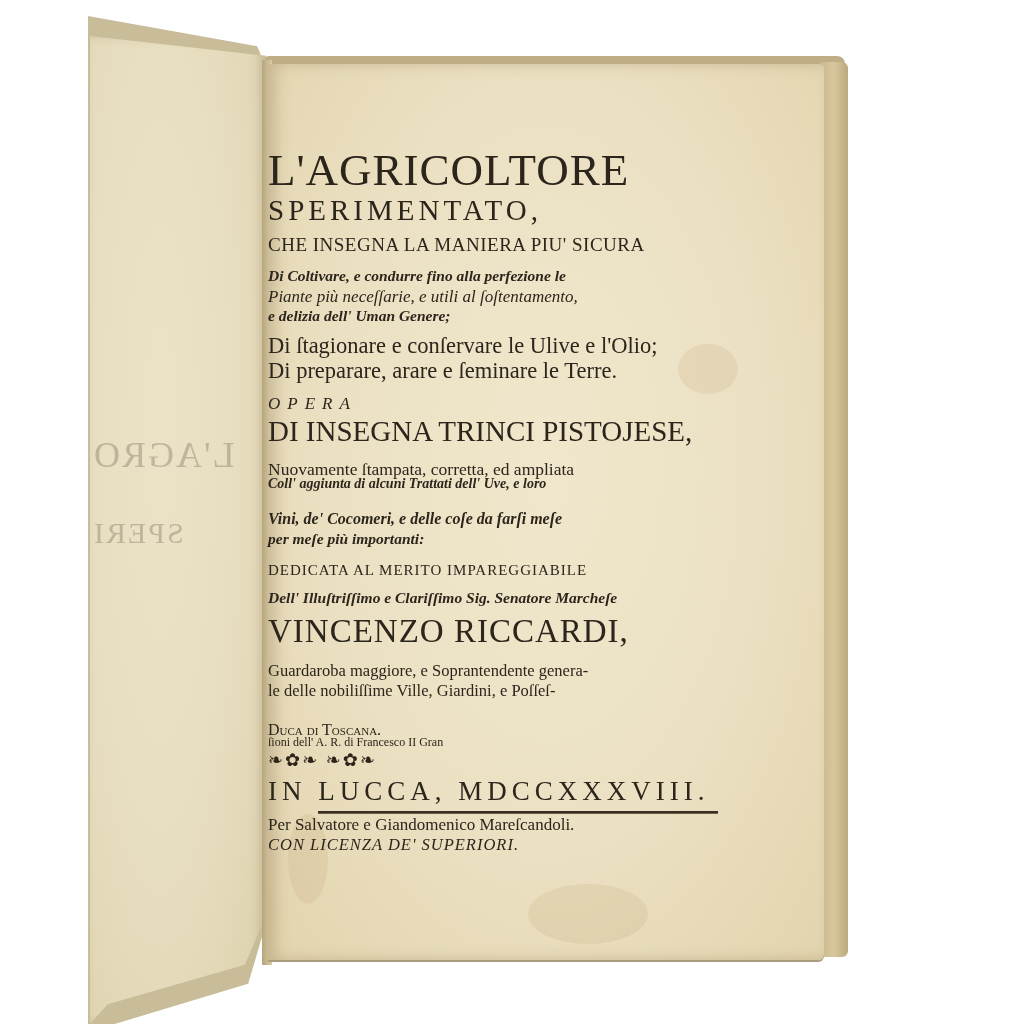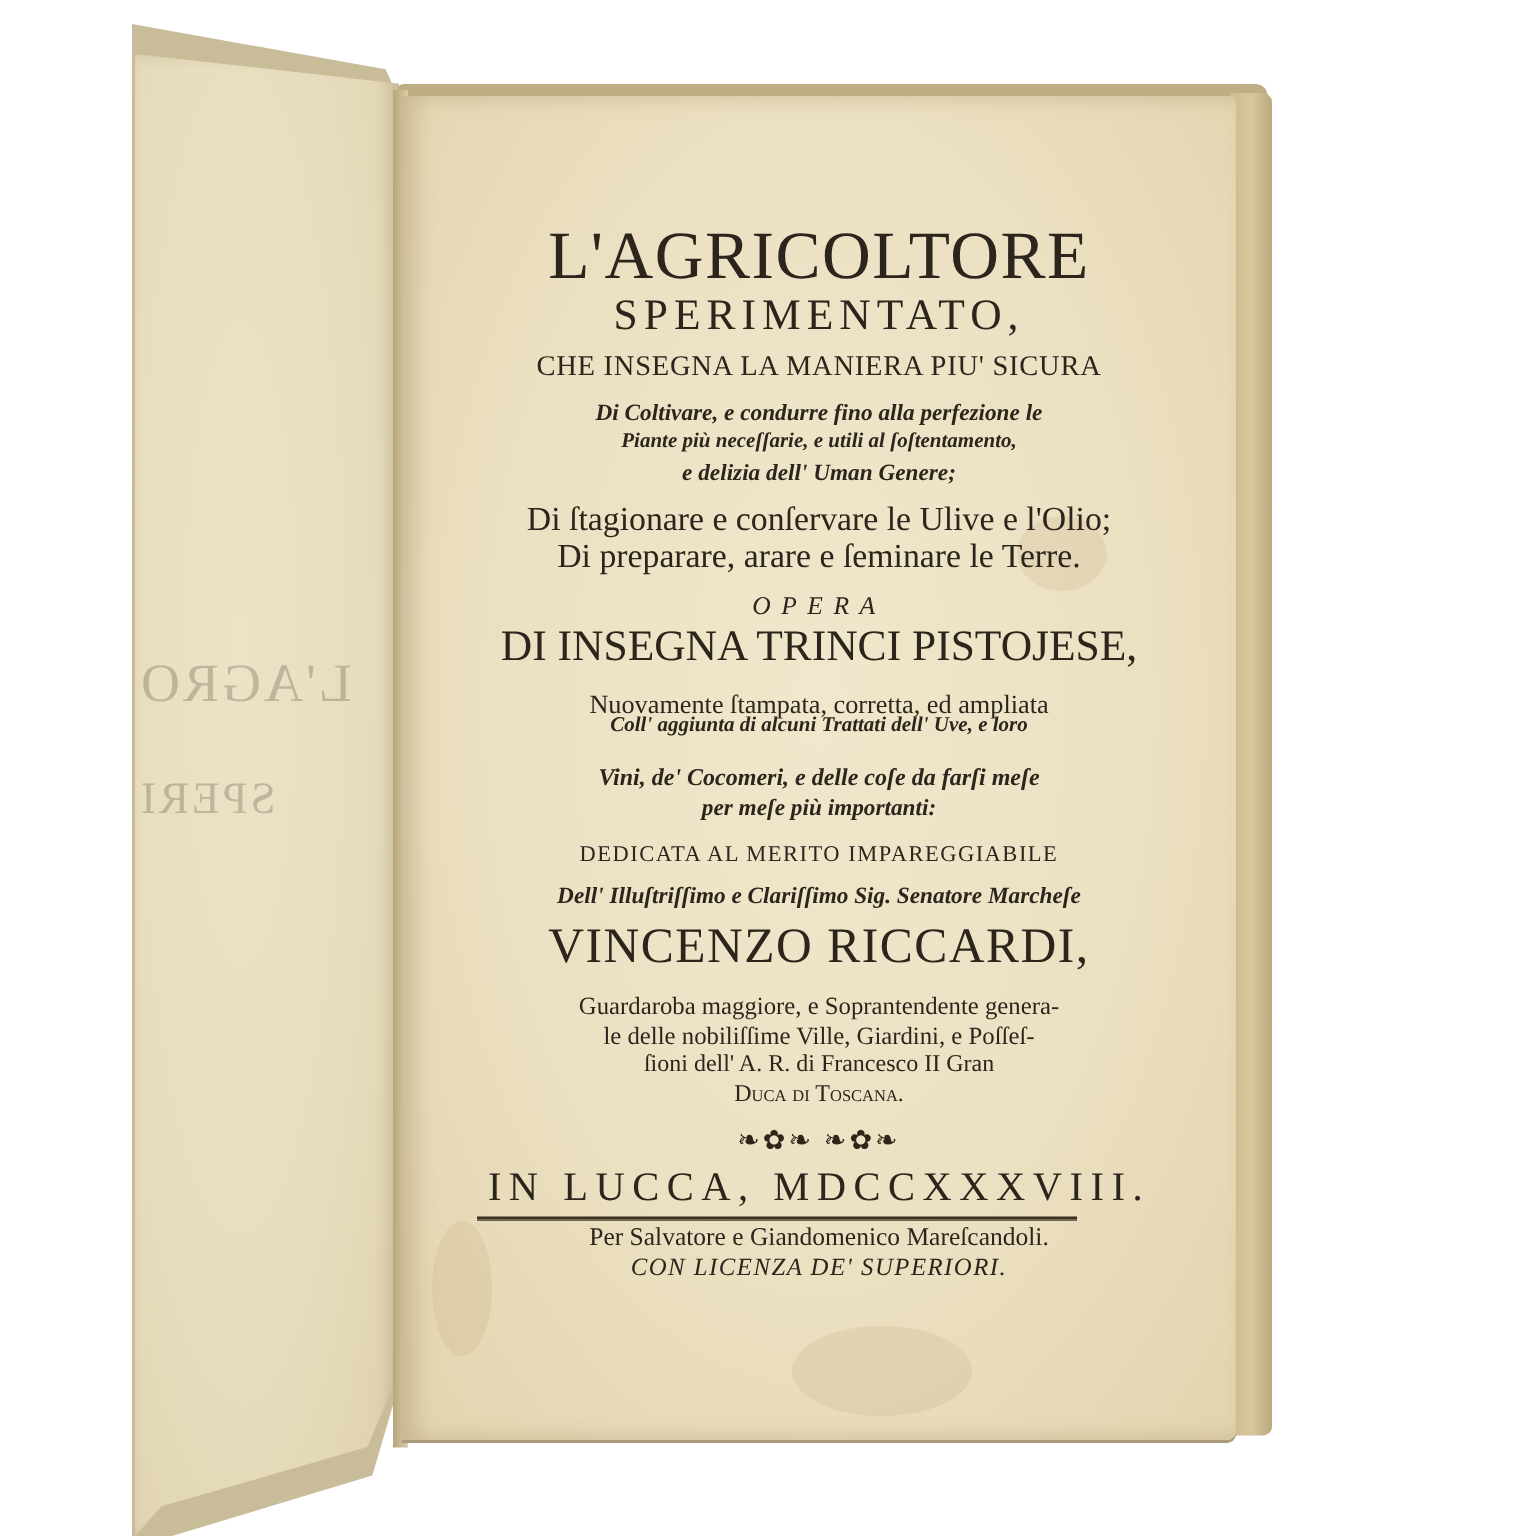--- a/index.html
+++ b/index.html
@@ -45,43 +45,43 @@
   .title-page {
     position:absolute; left:268px; top:64px; width:556px; height:896px;
     background: radial-gradient(ellipse at 50% 45%, #f0e7cc 0%, #ebe0c2 55%, #e2d4ae 100%);
     box-shadow: inset 8px 0 14px rgba(130,105,60,.28), 0 2px 0 #a99b7c;
     border-radius:0 4px 6px 0;
   }
   .tp-content {
     position:absolute; left:0; top:0; width:100%; text-align:center;
     color:#2c251c; font-family:"Liberation Serif", serif;
   }
-  .line { position:absolute; left:0; width:100%; text-align:center; white-space:nowrap; }
+  .line { position:absolute; left:0; width:100%; text-align:left; white-space:nowrap; }
   .it { font-style:italic; }
 
   .l-title { top:80px; font-size:45px; letter-spacing:1px; }
   .l-sub { top:130px; font-size:29px; letter-spacing:4px; }
   .l-che { top:170px; font-size:19px; letter-spacing:.5px; }
   .l-d1 { top:203px; font-size:15.5px; font-weight:bold; }
-  .l-d2 { top:223px; font-size:14px; font-weight:bold; }
+  .l-d2 { top:223px; font-size:17px; font-weight:normal; }
   .l-d3 { top:243px; font-size:15.5px; font-weight:bold; }
   .l-s1 { top:269px; font-size:22.5px; }
   .l-s2 { top:294px; font-size:22.5px; }
   .l-opera { top:330px; font-size:17px; letter-spacing:7px; }
   .l-author { top:351px; font-size:29px; }
   .l-nuov { top:395px; font-size:17.5px; }
   .l-c1 { top:412px; font-size:14px; font-weight:bold; }
   .l-c2 { top:446px; font-size:16px; font-weight:bold; }
   .l-c3 { top:466px; font-size:15.5px; font-weight:bold; }
   .l-ded { top:498px; font-size:15px; letter-spacing:1px; }
   .l-dell { top:525px; font-size:15.5px; font-weight:bold; }
   .l-name { top:549px; font-size:33px; letter-spacing:1px; }
   .l-g1 { top:597px; font-size:16.5px; }
   .l-g2 { top:617px; font-size:16.5px; }
-  .l-g3 { top:637px; font-size:16px; }
+  .l-g3 { top:671px; font-size:12px; }
   .l-g4 { top:657px; font-size:16px; font-variant:small-caps; }
   .l-orn { top:685px; font-size:18px; letter-spacing:2px; color:#2e2418; }
   .l-place { top:712px; font-size:27px; letter-spacing:5px; }
   .rule { position:absolute; left:50px; width:400px; top:747px; height:0; border-top:2px solid #3a2f22; border-bottom:1px solid #6d5e48; }
   .l-pr { top:751px; font-size:17px; }
   .l-lic { top:771px; font-size:16.5px; font-weight:normal; letter-spacing:1px; }
 
   .stain { position:absolute; border-radius:50%; background:rgba(170,135,80,.12); }
 </style>
 </head>

